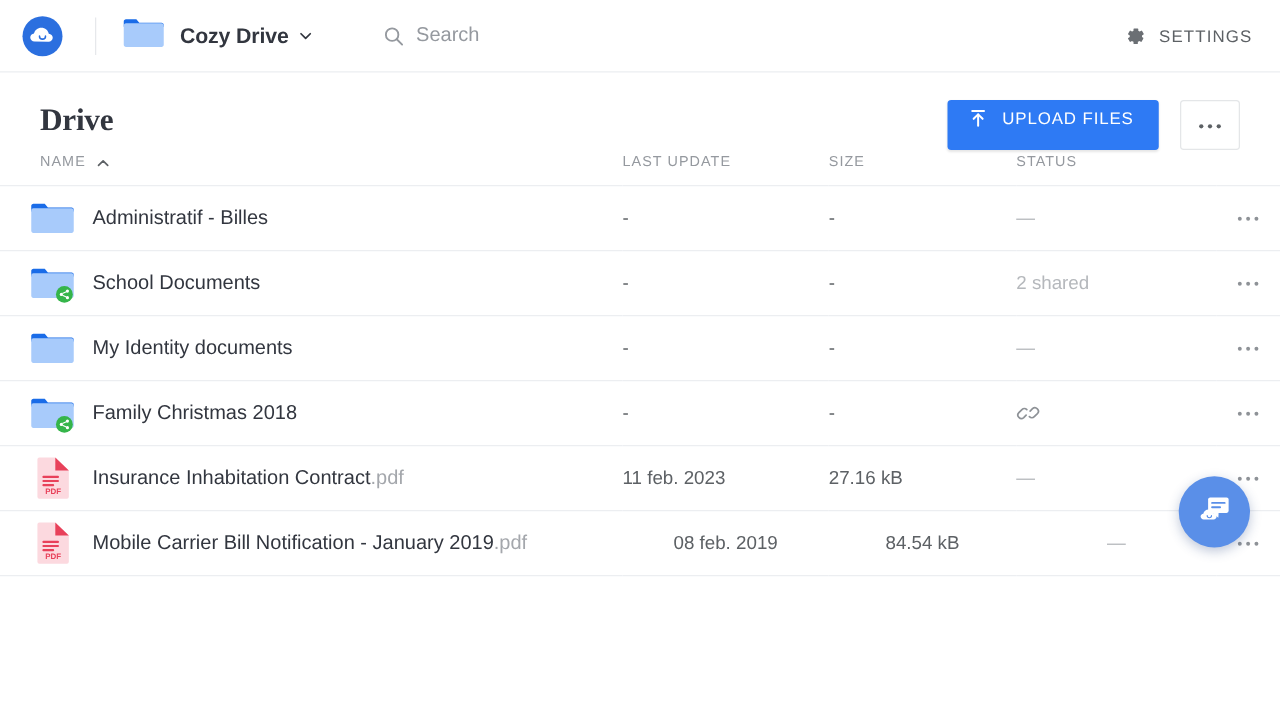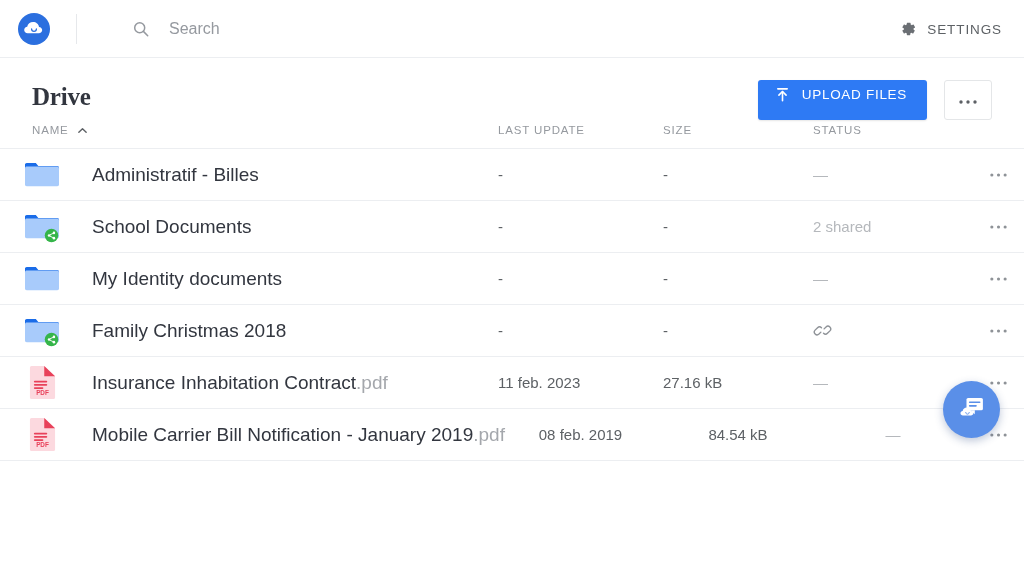--- a/index.html
+++ b/index.html
@@ -54,21 +54,21 @@
   }
   .search-box {
     display: flex;
     align-items: center;
     margin-left: 56px;
     cursor: text;
     flex: 0 0 auto;
   }
   .search-box .sico { width: 16px; height: 16px; display:block; }
   .search-ph {
-    margin-left: 20px;
+    margin-left: 10px;
     font-size: 16px;
     color: #95999f;
   }
   .settings-btn {
     position: absolute;
     right: 22px;
     top: 50%;
     transform: translateY(-50%);
     display: flex;
     align-items: center;
@@ -169,22 +169,22 @@
   .name-inner { display: flex; align-items: center; }
   .icon-slot {
     width: 36px; height: 36px;
     flex: 0 0 auto;
     position: relative;
     display: flex;
     align-items: center;
     justify-content: center;
   }
   .fname {
-    margin-left: 32px;
-    font-size: 19px;
+    margin-left: 14px;
+    font-size: 16px;
     color: #32363f;
     white-space: nowrap;
   }
   .fext { color: #a4a7ac; }
 
   .cell-update, .cell-size { color: #95999f; font-size: 14.5px; }
   .cell-status { color: #95999f; font-size: 14.5px; }
   .dash { color: #b5b8bc; font-size: 15px; }
   .cell-menu { text-align: center; }
   .dots-btn {
@@ -226,20 +226,34 @@
   <div class="logo-wrap">
     <svg viewBox="0 0 34 34" width="34" height="34">
       <circle cx="17" cy="17" r="16" fill="#2b6fdf"></circle>
       <path d="M10.6 21.2c-1.9 0-3.4-1.4-3.4-3.2 0-1.7 1.3-3.1 3-3.2 .5-2.7 2.9-4.7 5.9-4.7 3 0 5.5 2.1 5.9 4.8 1.8 .1 3.2 1.5 3.2 3.2 0 1.8-1.5 3.2-3.4 3.2z" fill="#ffffff"></path>
       <path d="M14.6 16.9c0 1.3 1.1 2.4 2.4 2.4s2.4-1.1 2.4-2.4" fill="none" stroke="#2b6fdf" stroke-width="1.25" stroke-linecap="round"></path>
     </svg>
   </div>
 
   <div class="topbar-divider"></div>
 
+  <div class="app-switch">
+    <span class="folder-ico">
+      <svg viewBox="0 0 34 30" width="34" height="30">
+        <path d="M1 6.2c0-1 .8-1.8 1.8-1.8h8.3l2.3 2.8h17.8c1 0 1.8.8 1.8 1.8v1.4H1z" fill="#1a6ce8"></path>
+        <path d="M1 9.4c0-1 .8-1.8 1.8-1.8h28.4c1 0 1.8.8 1.8 1.8v15.4c0 1-.8 1.8-1.8 1.8H2.8c-1 0-1.8-.8-1.8-1.8z" fill="#a8cbfb"></path>
+      </svg>
+    </span>
+    <span class="app-title">Cozy Drive</span>
+    <span class="chev">
+      <svg viewBox="0 0 13 13" width="13" height="13">
+        <path d="M2.8 5L6.5 8.7 10.2 5" fill="none" stroke="#32363f" stroke-width="1.4" stroke-linecap="round" stroke-linejoin="round"></path>
+      </svg>
+    </span>
+  </div>
 
   <div class="search-box">
     <span class="sico">
       <svg viewBox="0 0 16 16" width="16" height="16">
         <circle cx="6.7" cy="6.7" r="5" fill="none" stroke="#95999f" stroke-width="1.5"></circle>
         <line x1="10.4" y1="10.4" x2="14.7" y2="14.7" stroke="#95999f" stroke-width="1.5" stroke-linecap="round"></line>
       </svg>
     </span>
     <span class="search-ph">Search</span>
   </div>

